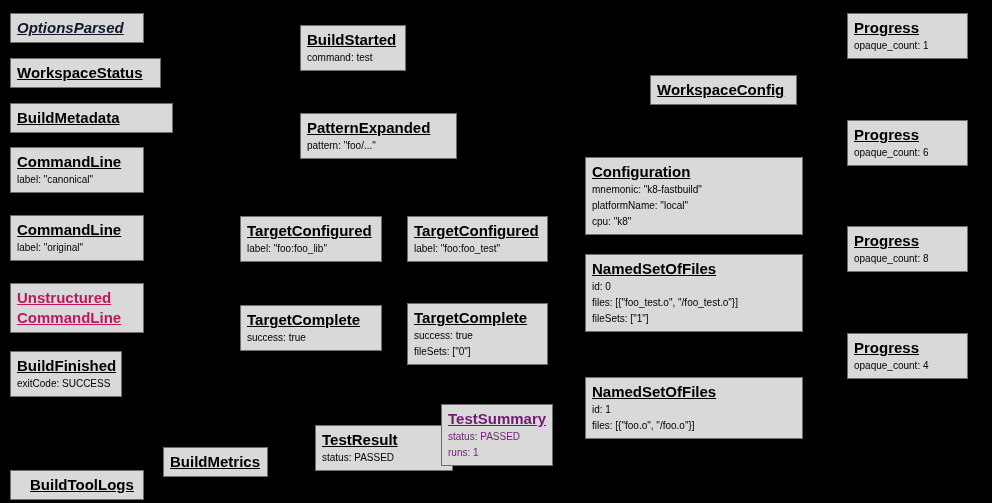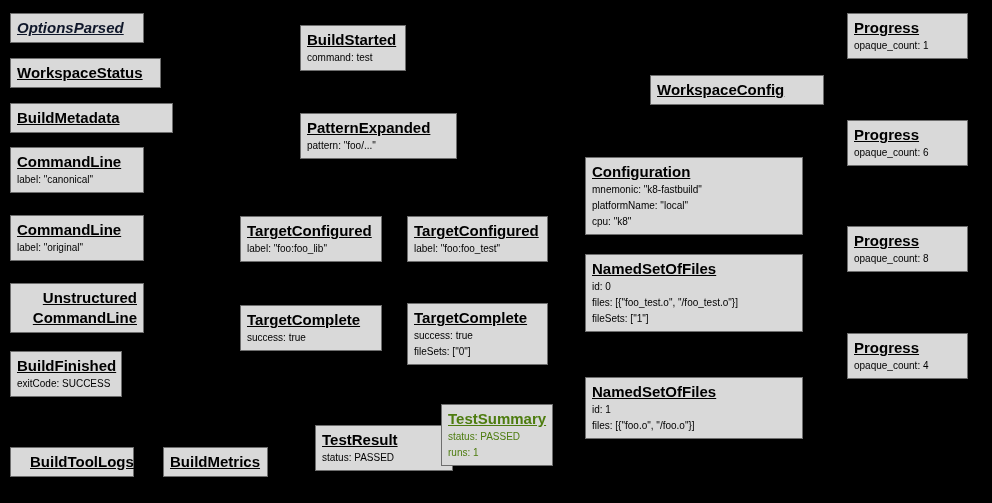--- a/index.html
+++ b/index.html
@@ -51,29 +51,29 @@
       <div class="title-line">BuildMetadata</div>
     </div>
     <div class="node" style="left: 10px; top: 147px; width: 134px; background: rgb(217, 217, 217); border-color: rgb(110, 110, 110); color: rgb(0, 0, 0);">
       <div class="title-line">CommandLine</div>
       <div class="detail-line">label: "canonical"</div>
     </div>
     <div class="node" style="left: 10px; top: 215px; width: 134px; background: rgb(217, 217, 217); border-color: rgb(110, 110, 110); color: rgb(0, 0, 0);">
       <div class="title-line">CommandLine</div>
       <div class="detail-line">label: "original"</div>
     </div>
-    <div class="node" style="left: 10px; top: 283px; width: 134px; background: rgb(217, 217, 217); border-color: rgb(110, 110, 110); color: #000000; text-align: right;">
+    <div class="node" style="left: 10px; top: 283px; width: 134px; background: rgb(217, 217, 217); border-color: rgb(110, 110, 110); color: #be185d;">
       <div class="title-line">Unstructured</div>
       <div class="title-line">CommandLine</div>
     </div>
     <div class="node" style="left: 10px; top: 351px; width: 112px; background: rgb(217, 217, 217); border-color: rgb(110, 110, 110); color: rgb(0, 0, 0);">
       <div class="title-line">BuildFinished</div>
       <div class="detail-line">exitCode: SUCCESS</div>
     </div>
-    <div class="node" style="left: 10px; top: 447px; width: 124px; background: rgb(217, 217, 217); border-color: rgb(110, 110, 110); color: rgb(0, 0, 0); padding-left: 19px;">
+    <div class="node" style="left: 10px; top: 470px; width: 134px; background: rgb(217, 217, 217); border-color: rgb(110, 110, 110); color: rgb(0, 0, 0); padding-left: 19px;">
       <div class="title-line">BuildToolLogs</div>
     </div>
     <div class="node" style="left: 163px; top: 447px; width: 105px; background: rgb(217, 217, 217); border-color: rgb(110, 110, 110); color: rgb(0, 0, 0);">
       <div class="title-line">BuildMetrics</div>
     </div>
     <div class="node" style="left: 300px; top: 13px; width: 106px; background: rgb(217, 217, 217); border-color: rgb(110, 110, 110); color: rgb(0, 0, 0); margin-top: 12px;">
       <div class="title-line">BuildStarted</div>
       <div class="detail-line">command: test</div>
     </div>
     <div class="node" style="left: 300px; top: 113px; width: 157px; background: rgb(217, 217, 217); border-color: rgb(110, 110, 110); color: rgb(0, 0, 0);">
@@ -94,26 +94,26 @@
     </div>
     <div class="node" style="left: 407px; top: 303px; width: 141px; background: rgb(217, 217, 217); border-color: rgb(110, 110, 110); color: rgb(0, 0, 0);">
       <div class="title-line">TargetComplete</div>
       <div class="detail-line">success: true</div>
       <div class="detail-line">fileSets: ["0"]</div>
     </div>
     <div class="node" style="left: 315px; top: 425px; width: 138px; background: rgb(217, 217, 217); border-color: rgb(110, 110, 110); color: rgb(0, 0, 0);">
       <div class="title-line">TestResult</div>
       <div class="detail-line">status: PASSED</div>
     </div>
-    <div class="node" style="left: 441px; top: 404px; width: 112px; background: rgb(217, 217, 217); border-color: rgb(110, 110, 110); color: #4d7c0f;">
+    <div class="node" style="left: 441px; top: 404px; width: 112px; background: rgb(217, 217, 217); border-color: rgb(110, 110, 110); color: #701a75;">
       <div class="title-line">TestSummary</div>
       <div class="detail-line">status: PASSED</div>
       <div class="detail-line">runs: 1</div>
     </div>
-    <div class="node" style="left: 650px; top: 75px; width: 174px; background: rgb(217, 217, 217); border-color: rgb(110, 110, 110); color: rgb(0, 0, 0);">
+    <div class="node" style="left: 650px; top: 75px; width: 147px; background: rgb(217, 217, 217); border-color: rgb(110, 110, 110); color: rgb(0, 0, 0);">
       <div class="title-line">WorkspaceConfig</div>
     </div>
     <div class="node" style="left: 585px; top: 157px; width: 218px; background: rgb(217, 217, 217); border-color: rgb(110, 110, 110); color: rgb(0, 0, 0);">
       <div class="title-line">Configuration</div>
       <div class="detail-line">mnemonic: "k8-fastbuild"</div>
       <div class="detail-line">platformName: "local"</div>
       <div class="detail-line">cpu: "k8"</div>
     </div>
     <div class="node" style="left: 585px; top: 254px; width: 218px; background: rgb(217, 217, 217); border-color: rgb(110, 110, 110); color: rgb(0, 0, 0);">
       <div class="title-line">NamedSetOfFiles</div>

